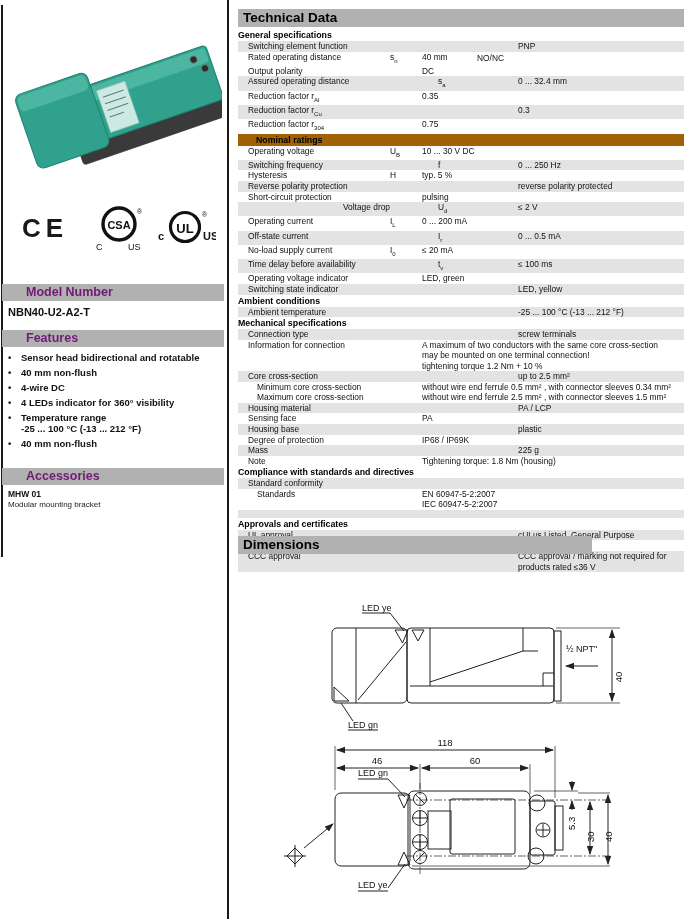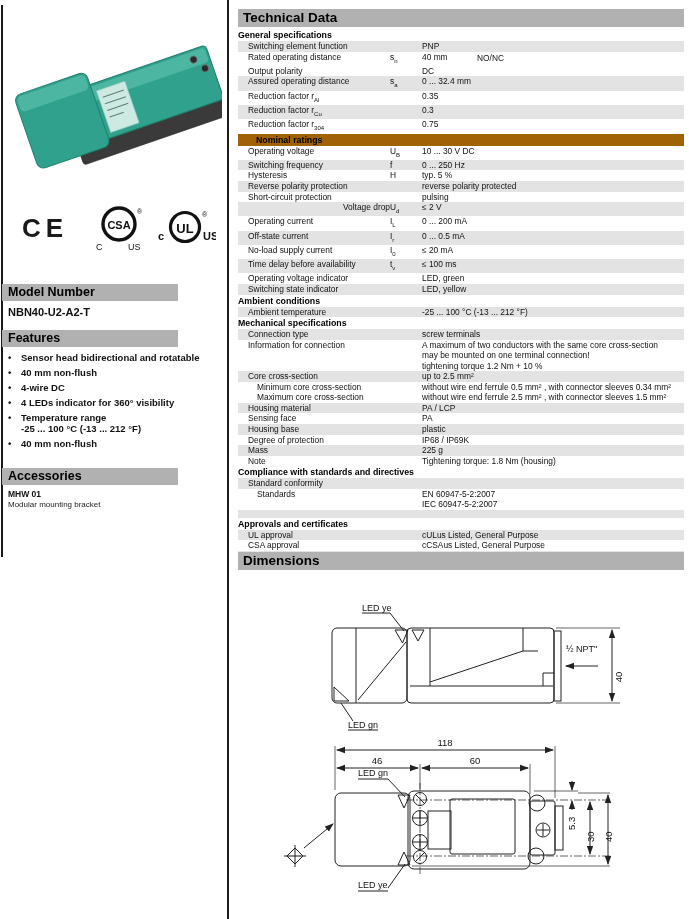--- a/index.html
+++ b/index.html
@@ -1,39 +1,39 @@
 <!DOCTYPE html>
 <html><head>
 <meta charset="utf-8">
 <style>
   html,body{margin:0;padding:0;background:#fff;}
   .page{position:relative;width:689px;height:919px;background:#fff;overflow:hidden;
         font-family:"Liberation Sans","DejaVu Sans",sans-serif;color:#111;}
   .vline{position:absolute;background:#1a1a1a;}
   
-  .bar{position:absolute;left:2px;width:176px;height:17px;background:#b1b1b1;
-       font-weight:bold;font-size:12.5px;line-height:17px;padding-left:6px;box-sizing:border-box;color:#000000;}
+  .bar{position:absolute;left:2px;width:222px;height:17px;background:#b1b1b1;
+       font-weight:bold;font-size:12.5px;line-height:17px;padding-left:24px;box-sizing:border-box;color:#701a75;}
   .model-value{position:absolute;left:8px;top:306px;font-weight:bold;font-size:11px;}
   .features-list{position:absolute;left:8px;top:352px;width:212px;}
   .feat-item{display:flex;margin-bottom:4px;}
   .feat-bullet{width:13px;flex:none;font-weight:bold;font-size:9.5px;line-height:11px;}
   .feat-text{font-weight:bold;font-size:9.5px;line-height:11px;}
   .acc-name{position:absolute;left:8px;top:489px;font-weight:bold;font-size:8.5px;}
   .acc-desc{position:absolute;left:8px;top:500px;font-size:8px;color:#222;}
   .logo{position:absolute;}
   
   .tech-bar{position:absolute;left:238px;top:9px;width:446px;height:18px;background:#b1b1b1;
             font-weight:bold;font-size:13.5px;line-height:18px;padding-left:5px;box-sizing:border-box;color:#000;}
-  .dim-bar{position:absolute;left:238px;top:552px;width:446px;height:18px;background:#b1b1b1;
+  .dim-bar{position:absolute;left:238px;top:536px;width:354px;height:18px;background:#b1b1b1;
            font-weight:bold;font-size:13.5px;line-height:18px;padding-left:5px;box-sizing:border-box;color:#000;}
   .spec-table{position:absolute;left:238px;top:29px;width:446px;}
   .sec-header{height:12px;line-height:12px;font-weight:bold;font-size:8.8px;color:#000;}
   .sec-header.shaded{background:#a16207;padding-left:18px;}
   .spec-row{display:flex;min-height:10.6px;font-size:8.4px;line-height:10.6px;position:relative;}
-  .spec-row.shaded{background:#e3e3e3;}
+  .spec-row.shaded{background:#e3e3e3;gap:48px;}
   .spec-row.blank{height:8px;min-height:8px;}
   .spec-label{width:152px;flex:none;box-sizing:border-box;}
   .spec-sym{width:32px;flex:none;}
   .spec-value{flex:1;}
   .spec-value div{line-height:10.4px;}
   .spec-value2{position:absolute;left:239px;top:12px;}
   sub{font-size:6px;}
   .drawings{position:absolute;left:238px;top:554px;width:446px;height:364px;}
   .drawings text{font-family:"Liberation Sans","DejaVu Sans",sans-serif;font-size:9px;fill:#111;}
   .drawings .dimnum{font-size:9.5px;}

